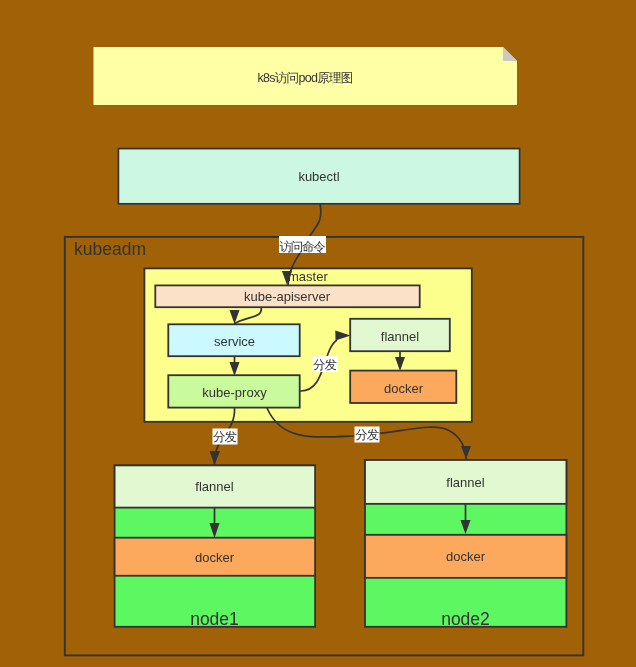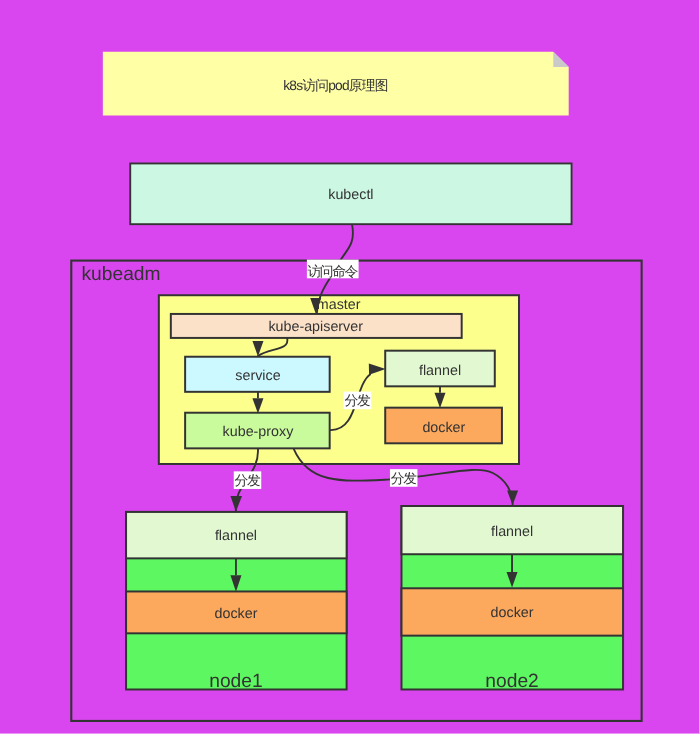--- a/index.html
+++ b/index.html
@@ -1,19 +1,19 @@
 <!DOCTYPE html>
 <html><head>
 <meta charset="utf-8">
 <title>k8s访问pod原理图</title>
 <style>
   html,body{margin:0;padding:0;background:#ffffff;}
   body{width:636px;height:667px;overflow:hidden;
        font-family:"Liberation Sans",sans-serif;}
-  #stage{position:relative;width:636px;height:667px;background:#d946ef;}
+  #stage{position:relative;width:636px;height:667px;background:#a16207;}
   svg#diagram{position:absolute;left:0;top:0;display:block;}
   text{font-family:"Liberation Sans",sans-serif;fill:#333333;}
   .c{text-anchor:middle;}
   .cjk{font-family:"Liberation Sans",sans-serif;}
 </style>
 </head>
 <body>
 
 <div id="stage">
 <svg id="diagram" width="636" height="667" viewBox="0 0 636 667">

